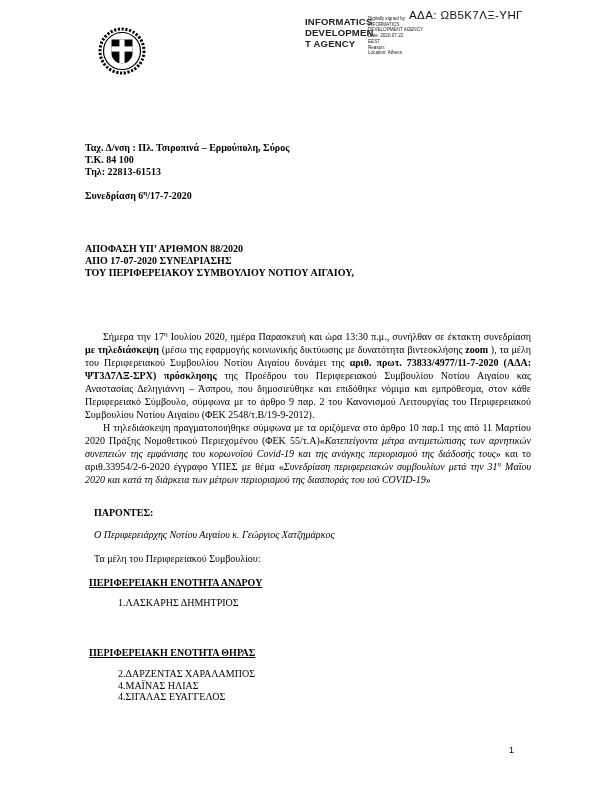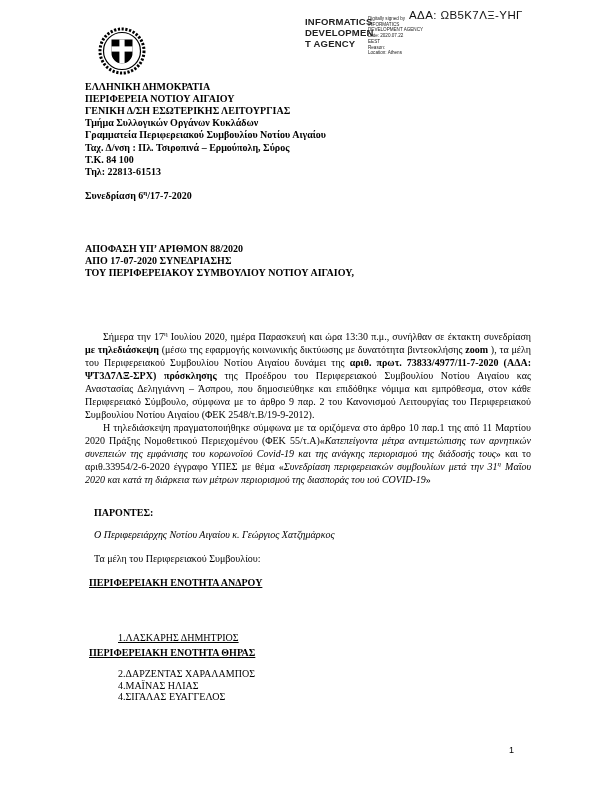--- a/index.html
+++ b/index.html
@@ -72,21 +72,21 @@
     font-weight: bold; font-size: 10px;
   }
   .line-governor { position: absolute; top: 529px; left: 94px; font-size: 10px; font-style: italic; }
   .line-members  { position: absolute; top: 553px; left: 94px; font-size: 10px; }
 
   .unit-title {
     font-weight: bold; font-size: 10px;
     text-decoration: underline; white-space: nowrap;
   }
   .unit-andros { position: absolute; top: 577px; left: 89px; }
-  .member-andros { position: absolute; top: 632px; left: 118px; font-size: 10px; text-decoration: underline; }
+  .member-andros { position: absolute; top: 597px; left: 118px; font-size: 10px; }
   .unit-thira { position: absolute; top: 647px; left: 89px; }
   .members-thira { position: absolute; top: 668px; left: 118px; font-size: 10px; line-height: 11.5px; }
 
   .page-num {
     position: absolute; top: 745px; left: 509px;
     font-family: "Liberation Sans", sans-serif; font-size: 9px;
   }
   sup { font-size: 7px; line-height: 0; }
 </style>
 </head>
@@ -116,27 +116,20 @@
   <div class="emblem">
     <svg width="54" height="52" viewBox="0 0 54 52">
       <circle cx="27" cy="25" r="22" fill="none" stroke="#000" stroke-width="3" stroke-dasharray="2.2 1.6"></circle>
       <circle cx="27" cy="25" r="18.5" fill="none" stroke="#000" stroke-width="1.2"></circle>
       <path d="M16.5 13.5 h21 v13 a10.5 10.5 0 0 1 -10.5 11 a10.5 10.5 0 0 1 -10.5 -11 z" fill="#000"></path>
       <rect x="24.4" y="13.5" width="5.2" height="24" fill="#fff"></rect>
       <rect x="16.5" y="20.4" width="21" height="5.2" fill="#fff"></rect>
     </svg>
   </div>
 
-  <div class="org-block">
-    <div>ΕΛΛΗΝΙΚΗ ΔΗΜΟΚΡΑΤΙΑ</div>
-    <div>ΠΕΡΙΦΕΡΕΙΑ ΝΟΤΙΟΥ ΑΙΓΑΙΟΥ</div>
-    <div>ΓΕΝΙΚΗ Δ/ΣΗ ΕΣΩΤΕΡΙΚΗΣ ΛΕΙΤΟΥΡΓΙΑΣ</div>
-    <div>Τμήμα Συλλογικών Οργάνων Κυκλάδων</div>
-    <div>Γραμματεία Περιφερειακού Συμβουλίου Νοτίου Αιγαίου</div>
-  </div>
 
   <div class="addr-block">
     <div>Ταχ. Δ/νση : Πλ. Τσιροπινά – Ερμούπολη, Σύρος</div>
     <div>Τ.Κ. 84 100</div>
     <div>Τηλ: 22813-61513</div>
   </div>
 
   <div class="session"><span>Συνεδρίαση 6</span><sup>η</sup><span>/17-7-2020</span></div>
 
   <div class="title-block">

